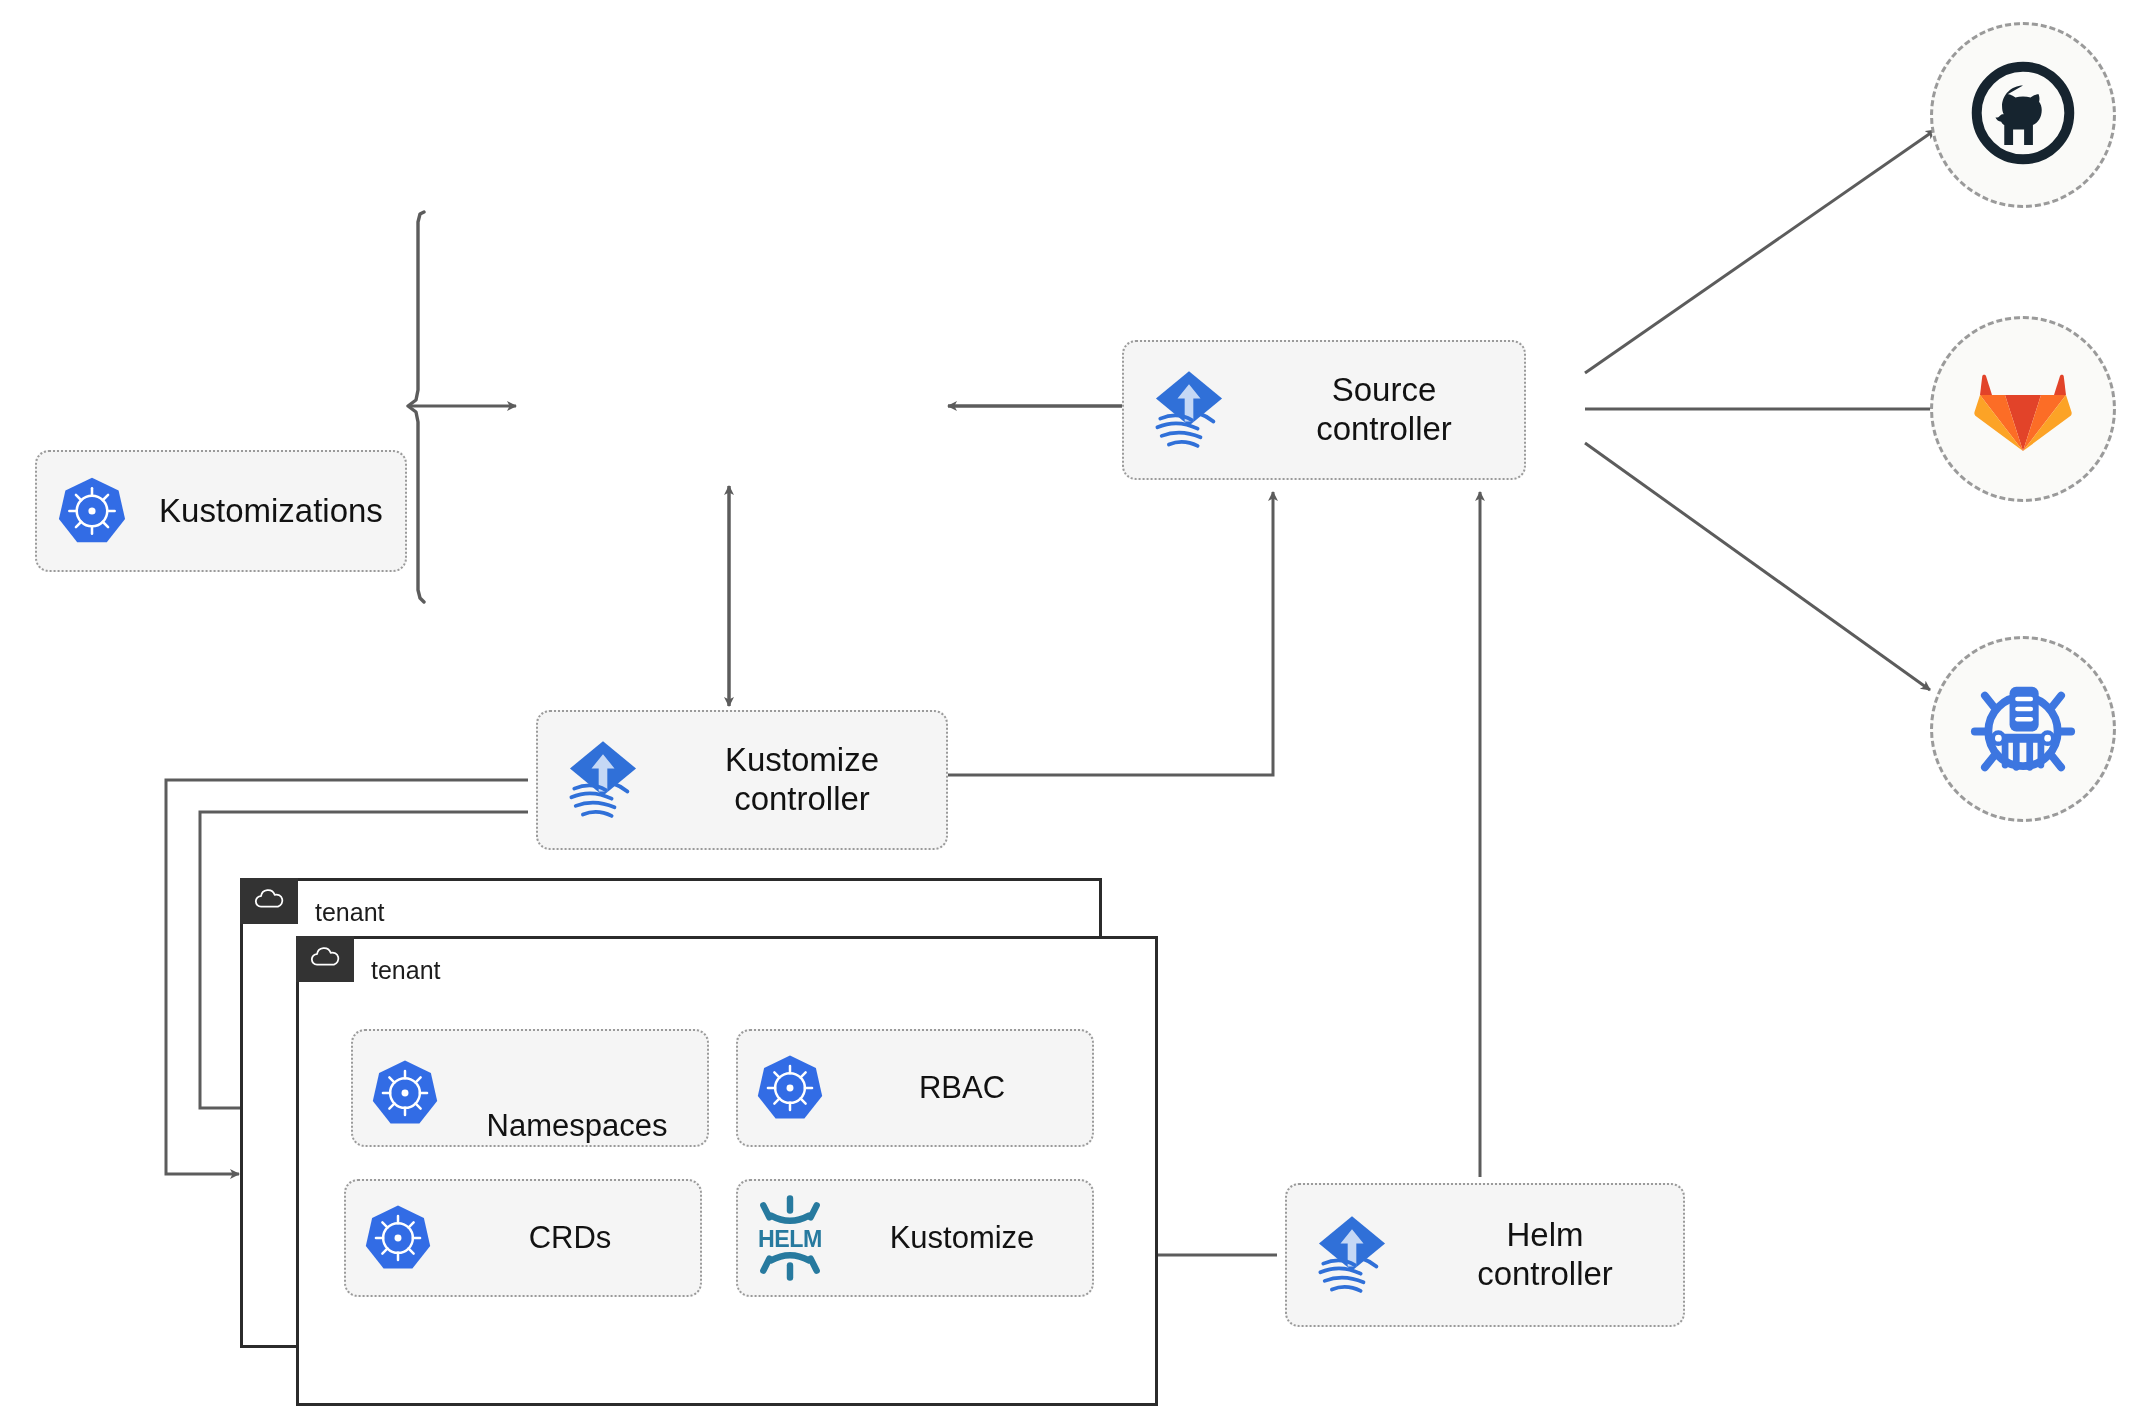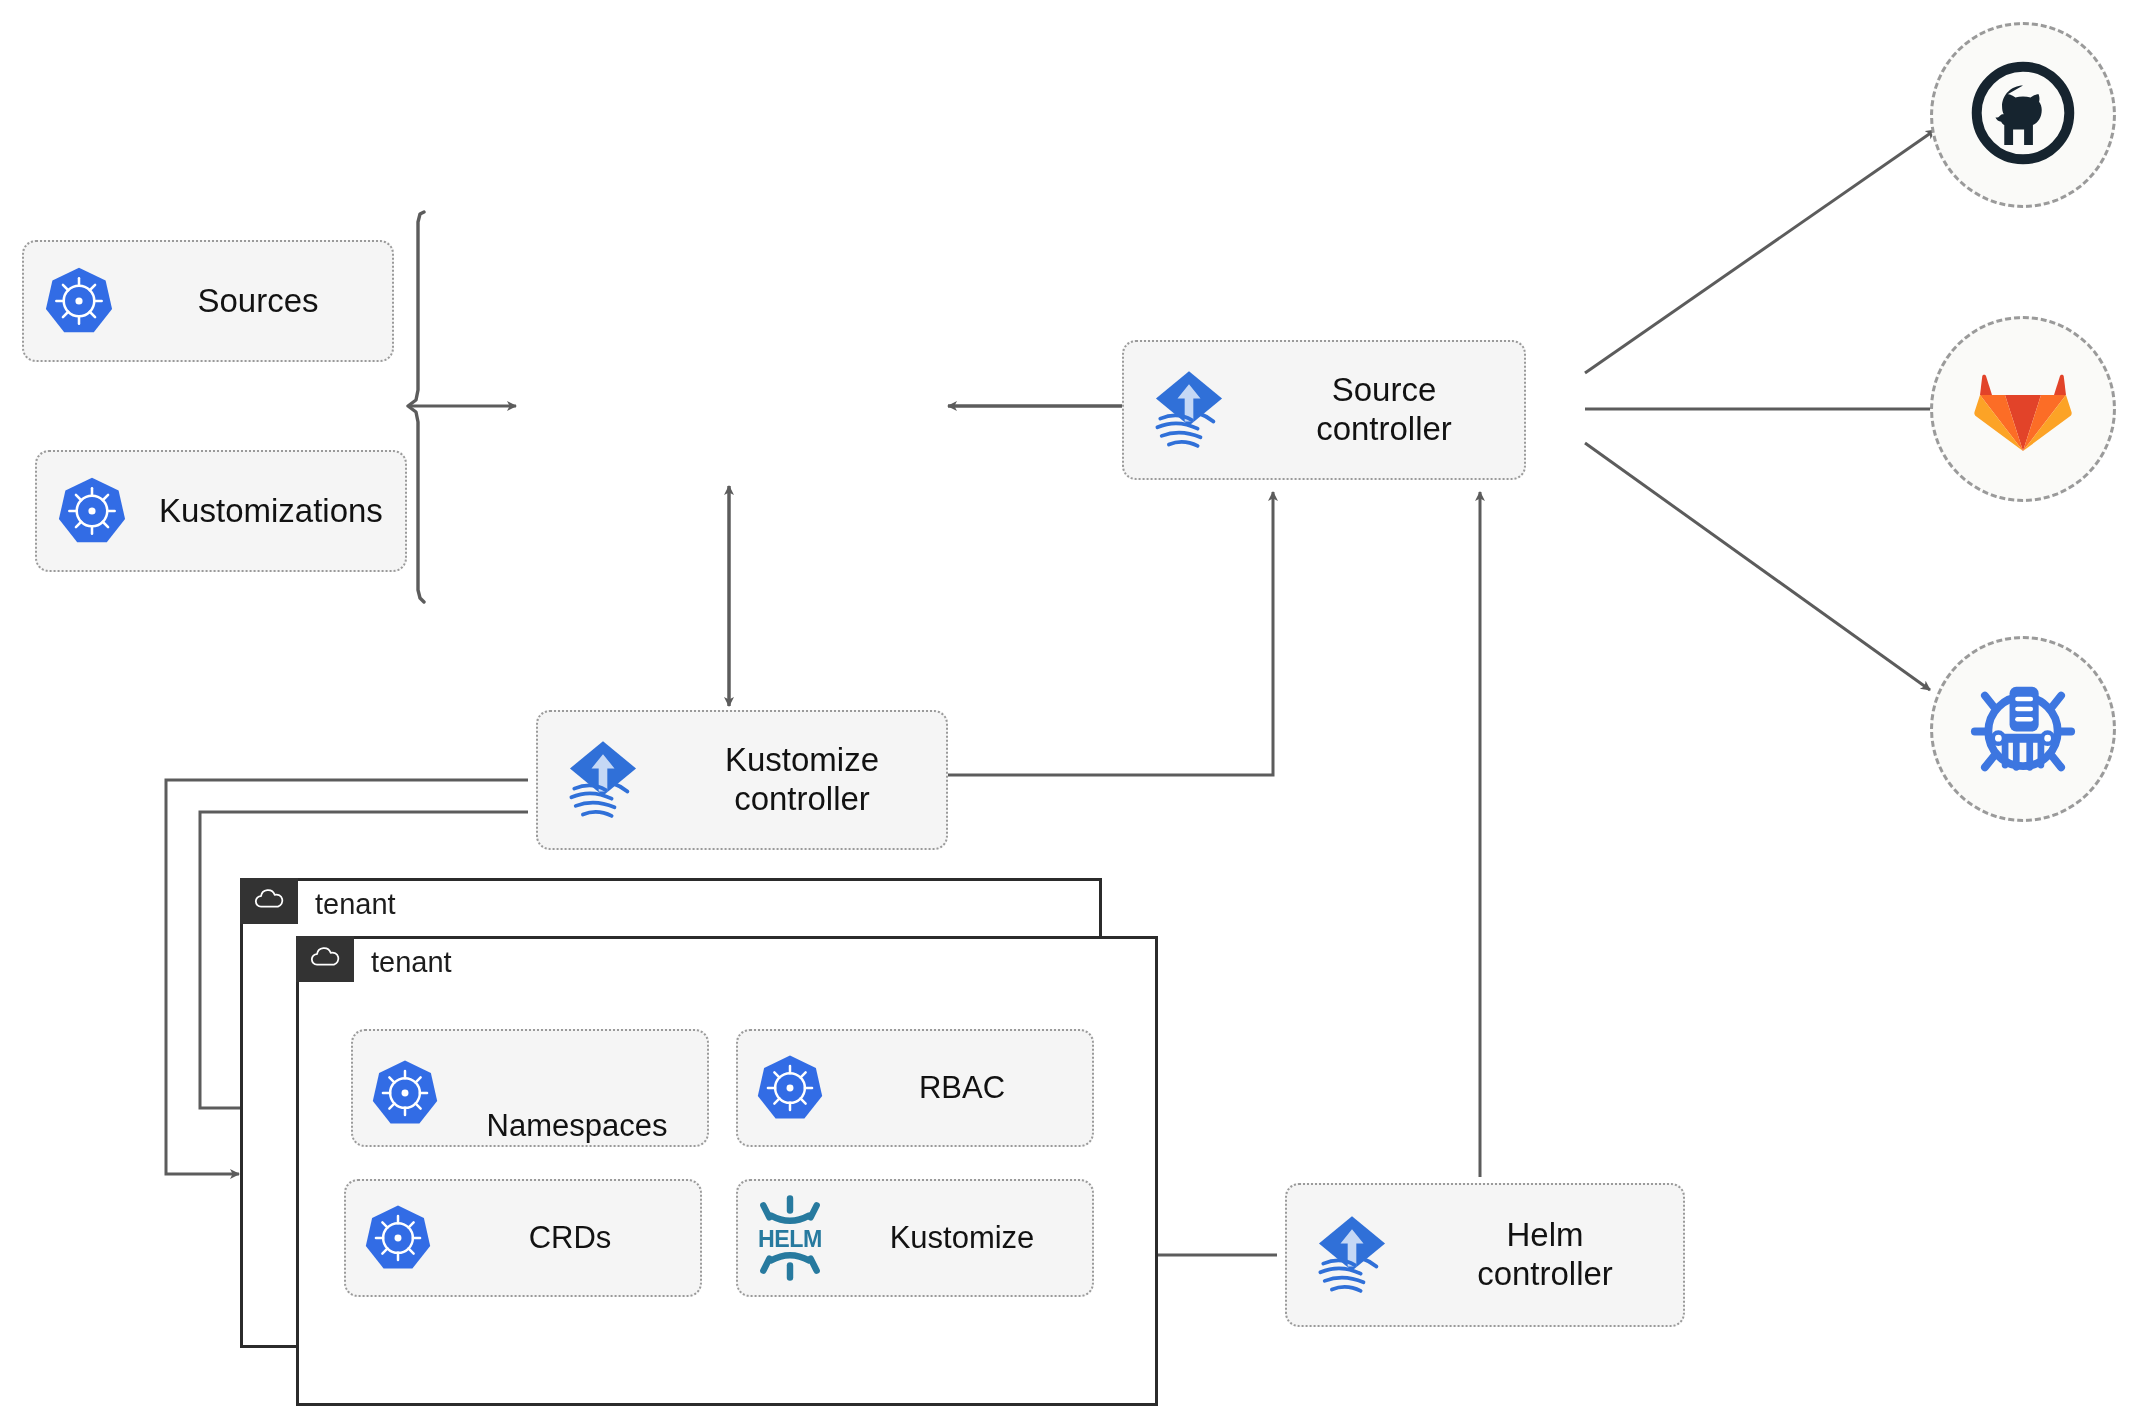--- a/index.html
+++ b/index.html
@@ -76,23 +76,23 @@
     background: #333333;
     width: 58px;
     top: -3px;
     left: -3px;
     display: flex;
     align-items: center;
     justify-content: center;
   }
   .tenant-title {
     position: absolute;
-    top: 4px;
+    top: 12px;
     left: 72px;
-    font-size: 29px;
+    font-size: 25px;
     color: #1d1d1d;
     line-height: 38px;
   }
 </style>
 </head>
 <body>
 
 <div id="stage">
 
   <svg class="edges" viewBox="0 0 2144 1407">
@@ -125,40 +125,20 @@
       <path d="M1480,1177 L1480,492" marker-end="url(#ah)"></path>
 
       <path d="M1277,1255 L1110,1255" marker-end="url(#ah)"></path>
 
       <path d="M528,780 L166,780 L166,1174 L239,1174" marker-end="url(#ah)"></path>
 
       <path d="M528,812 L200,812 L200,1108 L295,1108" marker-end="url(#ah)"></path>
     </g>
   </svg>
 
-  <div class="node" style="left:22px; top:240px; width:372px; height:122px;">
-    <span class="ico" style="width:110px; height:110px;">
-      <svg viewBox="0 0 64 64" width="74" height="74">
-        <path d="M32 3.2 L55 14.2 L60.6 39 L44.8 59 L19.2 59 L3.4 39 L9 14.2 Z" fill="#326ce5"></path>
-        <g fill="none" stroke="#ffffff" stroke-width="2.2" stroke-linecap="round">
-          <circle cx="32" cy="32" r="13.2"></circle>
-          <circle cx="32" cy="32" r="3.1" fill="#ffffff" stroke="none"></circle>
-          <path d="M32 18.8 L32 12.4"></path>
-            <path d="M32 45.2 L32 51.6"></path>
-          <path d="M18.8 32 L12.4 32"></path>
-            <path d="M45.2 32 L51.6 32"></path>
-          <path d="M22.7 22.7 L18.1 18.1"></path>
-            <path d="M41.3 41.3 L45.9 45.9"></path>
-          <path d="M22.7 41.3 L18.1 45.9"></path>
-            <path d="M41.3 22.7 L45.9 18.1"></path>
-        </g>
-      </svg>
-    </span>
-    <span class="lbl">Sources</span>
-  </div>
 
   <div class="node" style="left:35px; top:450px; width:372px; height:122px;">
     <span class="ico" style="width:110px; height:110px;">
       <svg viewBox="0 0 64 64" width="74" height="74">
         <path d="M32 3.2 L55 14.2 L60.6 39 L44.8 59 L19.2 59 L3.4 39 L9 14.2 Z" fill="#326ce5"></path>
         <g fill="none" stroke="#ffffff" stroke-width="2.2" stroke-linecap="round">
           <circle cx="32" cy="32" r="13.2"></circle>
           <circle cx="32" cy="32" r="3.1" fill="#ffffff" stroke="none"></circle>
           <path d="M32 18.8 L32 12.4"></path>
             <path d="M32 45.2 L32 51.6"></path>

